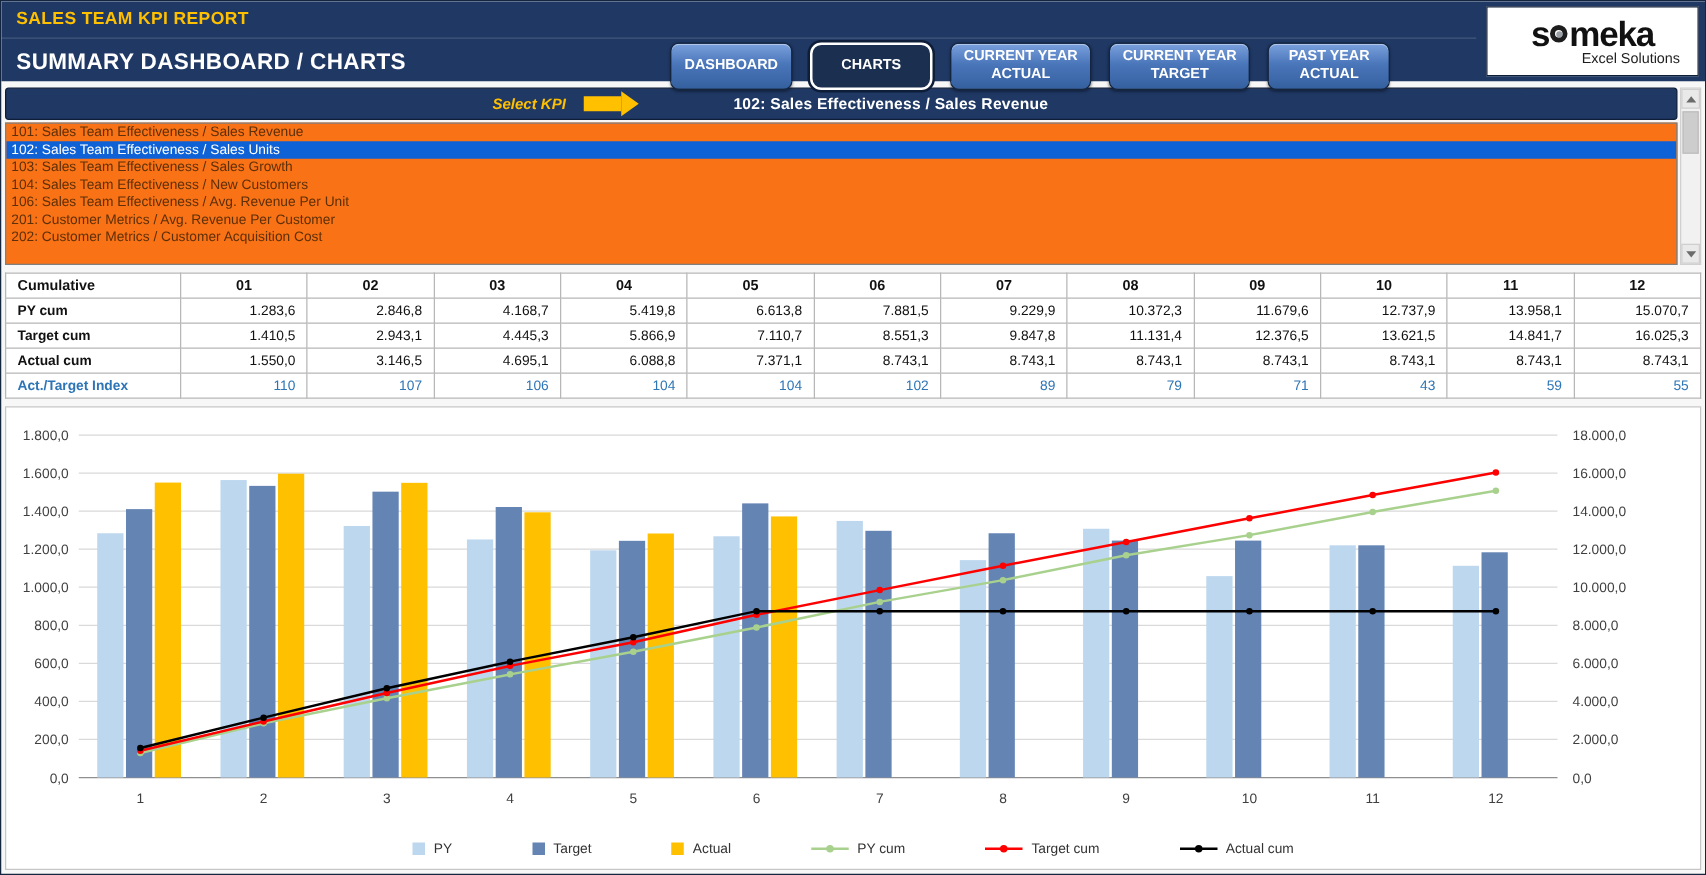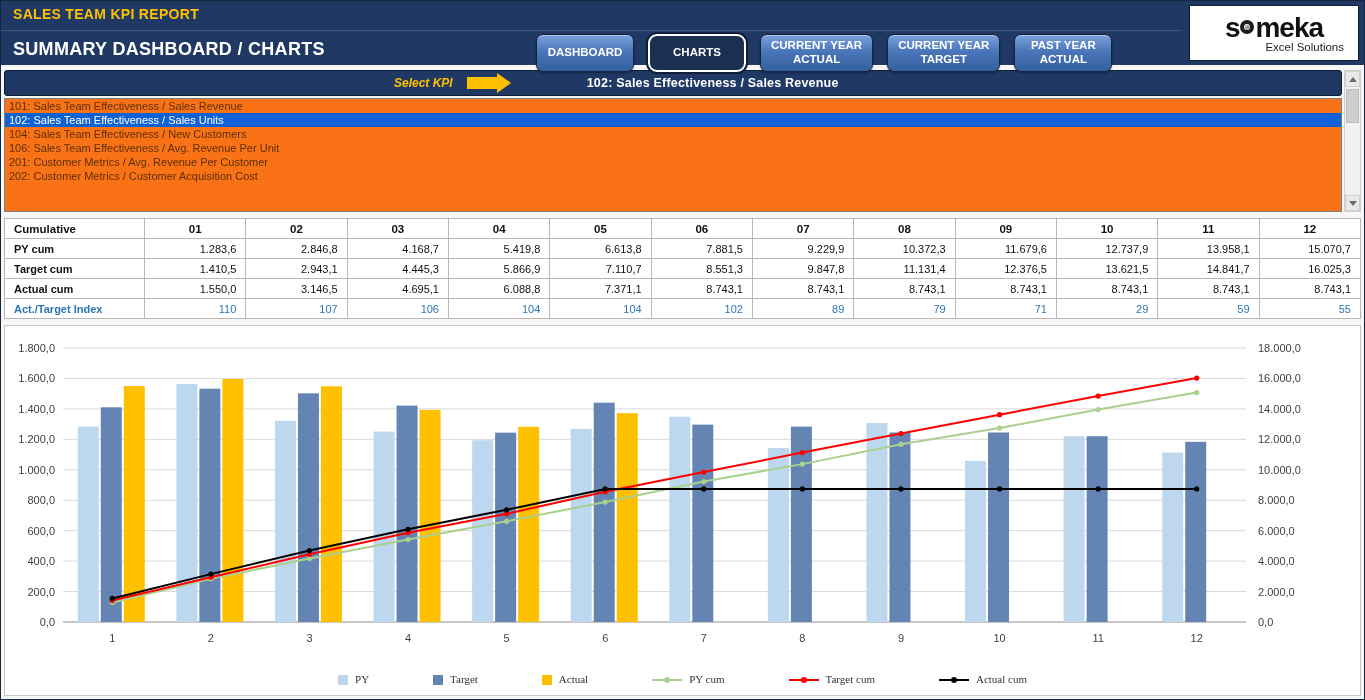--- a/index.html
+++ b/index.html
@@ -85,21 +85,21 @@
   .kpi-table th.first { text-align: left; }
   .kpi-table td.label { font-weight: bold; text-align: left; }
   .kpi-table td.num { text-align: right; }
   .kpi-table tr.accent td { color: #2E75B6; }
 
   
   .chart-box { margin: 6px 3px 3px 3px; background: #fff; border: 1px solid #c6c6c6; height: 372px; display: flex; flex-direction: column; padding-top: 4px; }
   .chart-box svg { display: block; }
   .tick { font-family: "Liberation Sans", sans-serif; font-size: 11px; fill: #3f3f3f; }
   .legend { display: flex; justify-content: center; align-items: center; gap: 64px; height: 30px; }
-  .legend-item { display: flex; align-items: flex-end; gap: 7px; font-size: 11px; color: #333; font-family: Liberation Serif, serif; }
+  .legend-item { display: flex; align-items: center; gap: 7px; font-size: 11px; color: #333; }
   .swatch-bar { width: 10px; height: 10px; display: inline-block; }
   .swatch-line { position: relative; width: 30px; height: 10px; display: inline-block; }
   .swatch-line .ln { position: absolute; top: 4px; left: 0; right: 0; height: 2px; }
   .swatch-line .dot { position: absolute; top: 2px; left: 12px; width: 6px; height: 6px; border-radius: 50%; }
 </style>
 </head>
 <body>
 
 <div class="app">
 
@@ -132,20 +132,21 @@
         <span class="select-kpi">Select KPI</span>
         <span class="arrow">
           <span class="arrow-rect"></span>
             <span class="arrow-head"></span>
         </span>
         <span class="kpi-title">102: Sales Effectiveness / Sales Revenue</span>
       </div>
       <div class="listbox">
           <div class="list-item">101: Sales Team Effectiveness / Sales Revenue</div>
           <div class="list-item selected">102: Sales Team Effectiveness / Sales Units</div>
+          <div class="list-item">103: Sales Team Effectiveness / Sales Growth</div>
           <div class="list-item">104: Sales Team Effectiveness / New Customers</div>
           <div class="list-item">106: Sales Team Effectiveness / Avg. Revenue Per Unit</div>
           <div class="list-item">201: Customer Metrics / Avg. Revenue Per Customer</div>
           <div class="list-item">202: Customer Metrics / Customer Acquisition Cost</div>
         </div>
     </div>
     <div class="vscroll">
       <div class="scroll-btn">
           <span class="tri-up"></span>
         </div>
@@ -229,21 +230,21 @@
           <td class="label">Act./Target Index</td>
           <td class="num">110</td>
           <td class="num">107</td>
           <td class="num">106</td>
           <td class="num">104</td>
           <td class="num">104</td>
           <td class="num">102</td>
           <td class="num">89</td>
           <td class="num">79</td>
           <td class="num">71</td>
-          <td class="num">29</td>
+          <td class="num">43</td>
           <td class="num">59</td>
           <td class="num">55</td>
         </tr>
       </tbody>
   </table>
 
   <div class="chart-box">
     <svg id="chart-svg" width="1351" height="334" viewBox="0 0 1351 334">
         <line x1="58" y1="292" x2="1241" y2="292" stroke="#8f8f8f" stroke-width="1"></line>
         <text x="50" y="296" text-anchor="end" class="tick">0,0</text>

